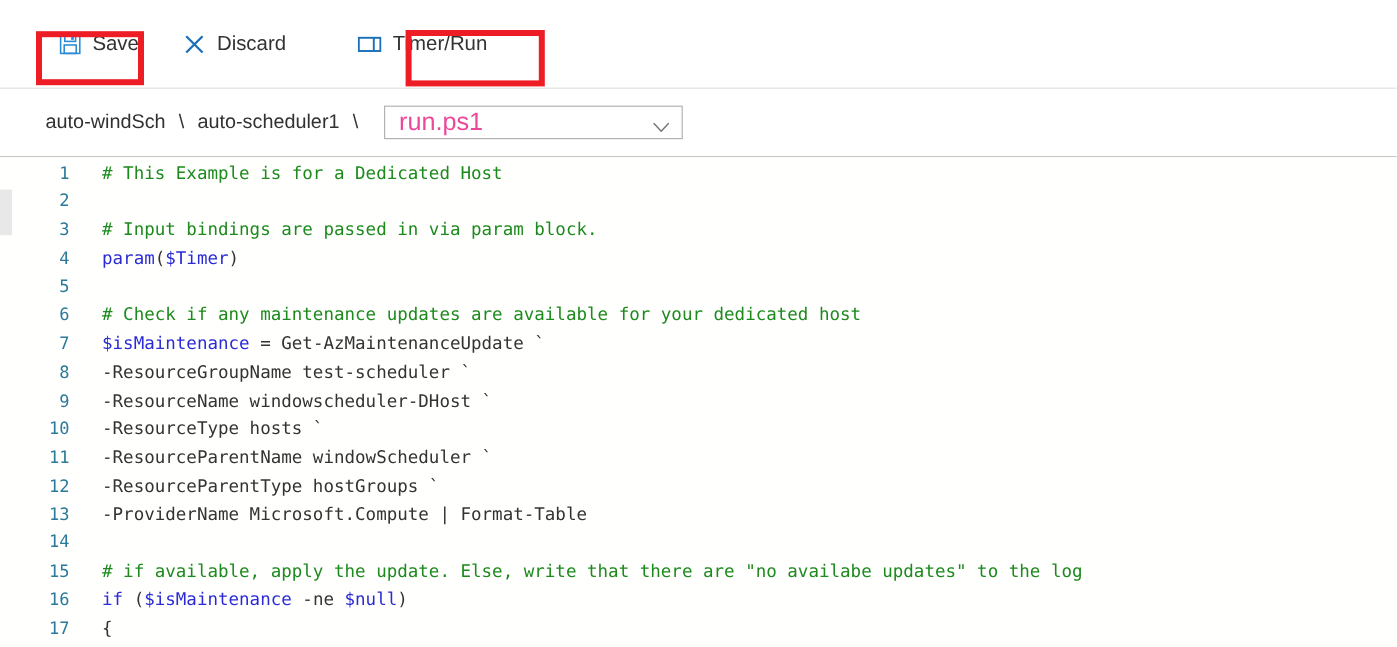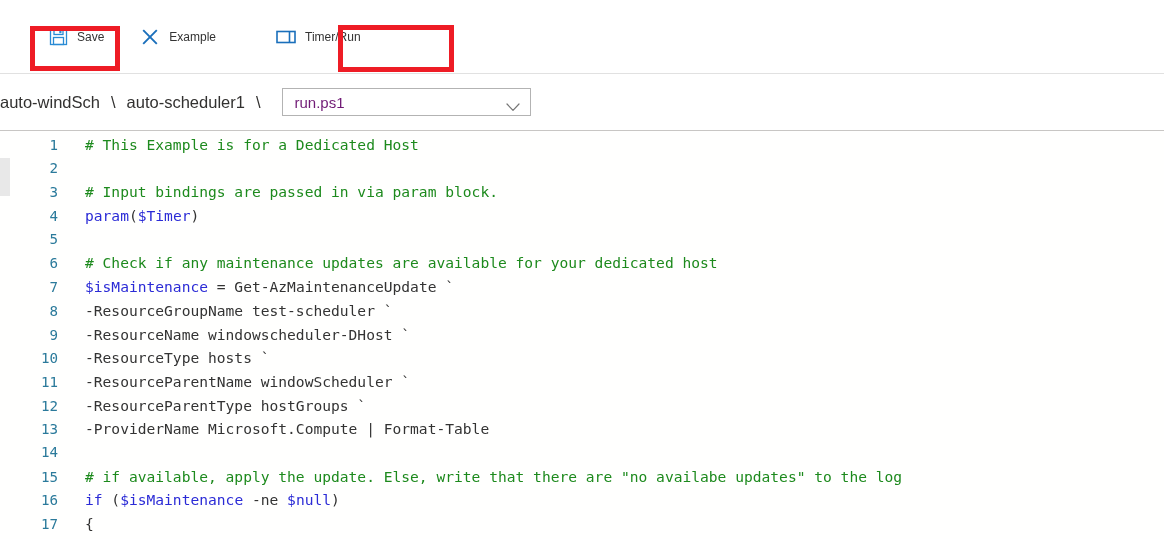--- a/index.html
+++ b/index.html
@@ -35,21 +35,21 @@
     height: 36px;
     padding: 0 10px;
     background: transparent;
     border: none;
     cursor: pointer;
     font-family: "Liberation Sans", sans-serif;
     font-size: 17px;
     color: #333333;
     white-space: nowrap;
   }
-  .cmd-label { font-size: 12px; color: #333333; line-height: 1; }
+  .cmd-label { font-size: 17px; color: #333333; line-height: 1; }
   .cmd-icon {
     width: 20px;
     height: 20px;
     display: inline-flex;
     align-items: center;
     justify-content: center;
     flex: 0 0 20px;
   }
   .cmd-gap { width: 16px; flex: 0 0 16px; }
 
@@ -63,20 +63,21 @@
   #hl-save  { left: 30px;  top: 26px; width: 90px;  height: 45px; }
   #hl-test  { left: 338px; top: 25px; width: 116px; height: 47px; }
 
   
   .breadcrumb-bar {
     height: 57px;
     background: #ffffff;
     border-bottom: 1px solid #c8c6c4;
     display: flex;
     align-items: center;
+    padding-left: 38px;
     gap: 0;
   }
   .crumb {
     font-size: 16.5px;
     color: #323130;
     white-space: nowrap;
     cursor: pointer;
   }
   .crumb-sep {
     font-size: 16.5px;
@@ -90,22 +91,22 @@
     height: 28px;
     border: 1px solid #b3b3b3;
     background: #ffffff;
     display: flex;
     align-items: center;
     justify-content: space-between;
     padding: 0 10px 0 12px;
     cursor: pointer;
   }
   .file-select-value {
-    font-size: 15px;
-    color: #701a75;
+    font-size: 21px;
+    color: #ec4899;
   }
   .chev {
     width: 14px;
     height: 9px;
   }
 
   
   .editor {
     position: relative;
     height: 408px;
@@ -171,21 +172,21 @@
   </button>
 
   <span class="cmd-gap"></span>
 
   <button class="cmd-btn">
     <span class="cmd-icon">
       <svg width="20" height="20" viewBox="0 0 20 20" aria-hidden="true">
         <path d="M3.2 3.2 L16.8 16.8 M16.8 3.2 L3.2 16.8" stroke="#1a6fbb" stroke-width="1.9" fill="none" stroke-linecap="butt"></path>
       </svg>
     </span>
-    <span class="cmd-label">Example</span>
+    <span class="cmd-label">Discard</span>
   </button>
 
   <span class="cmd-gap"></span>
 
 
   <span class="cmd-gap"></span>
 
   <button class="cmd-btn" style="margin-left:8px">
     <span class="cmd-icon">
       <svg width="20" height="16" viewBox="0 0 20 16" aria-hidden="true">

